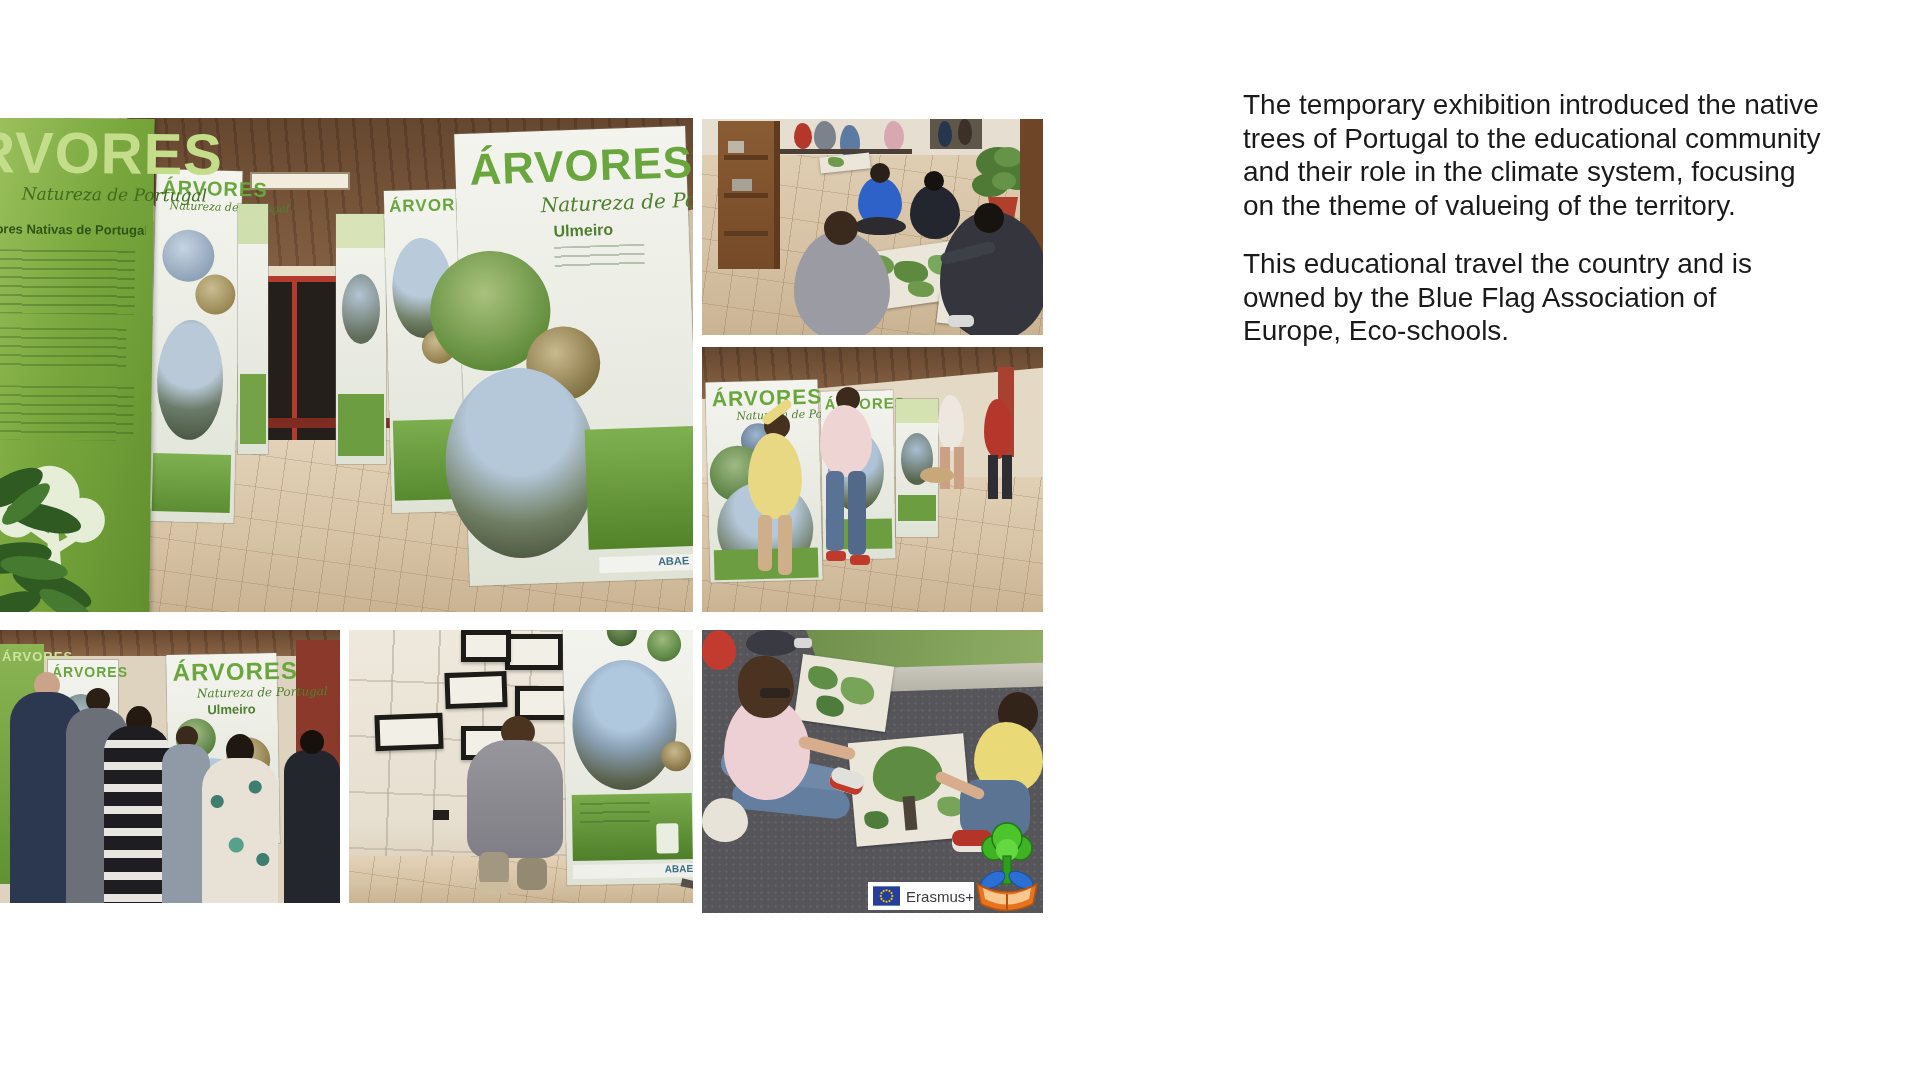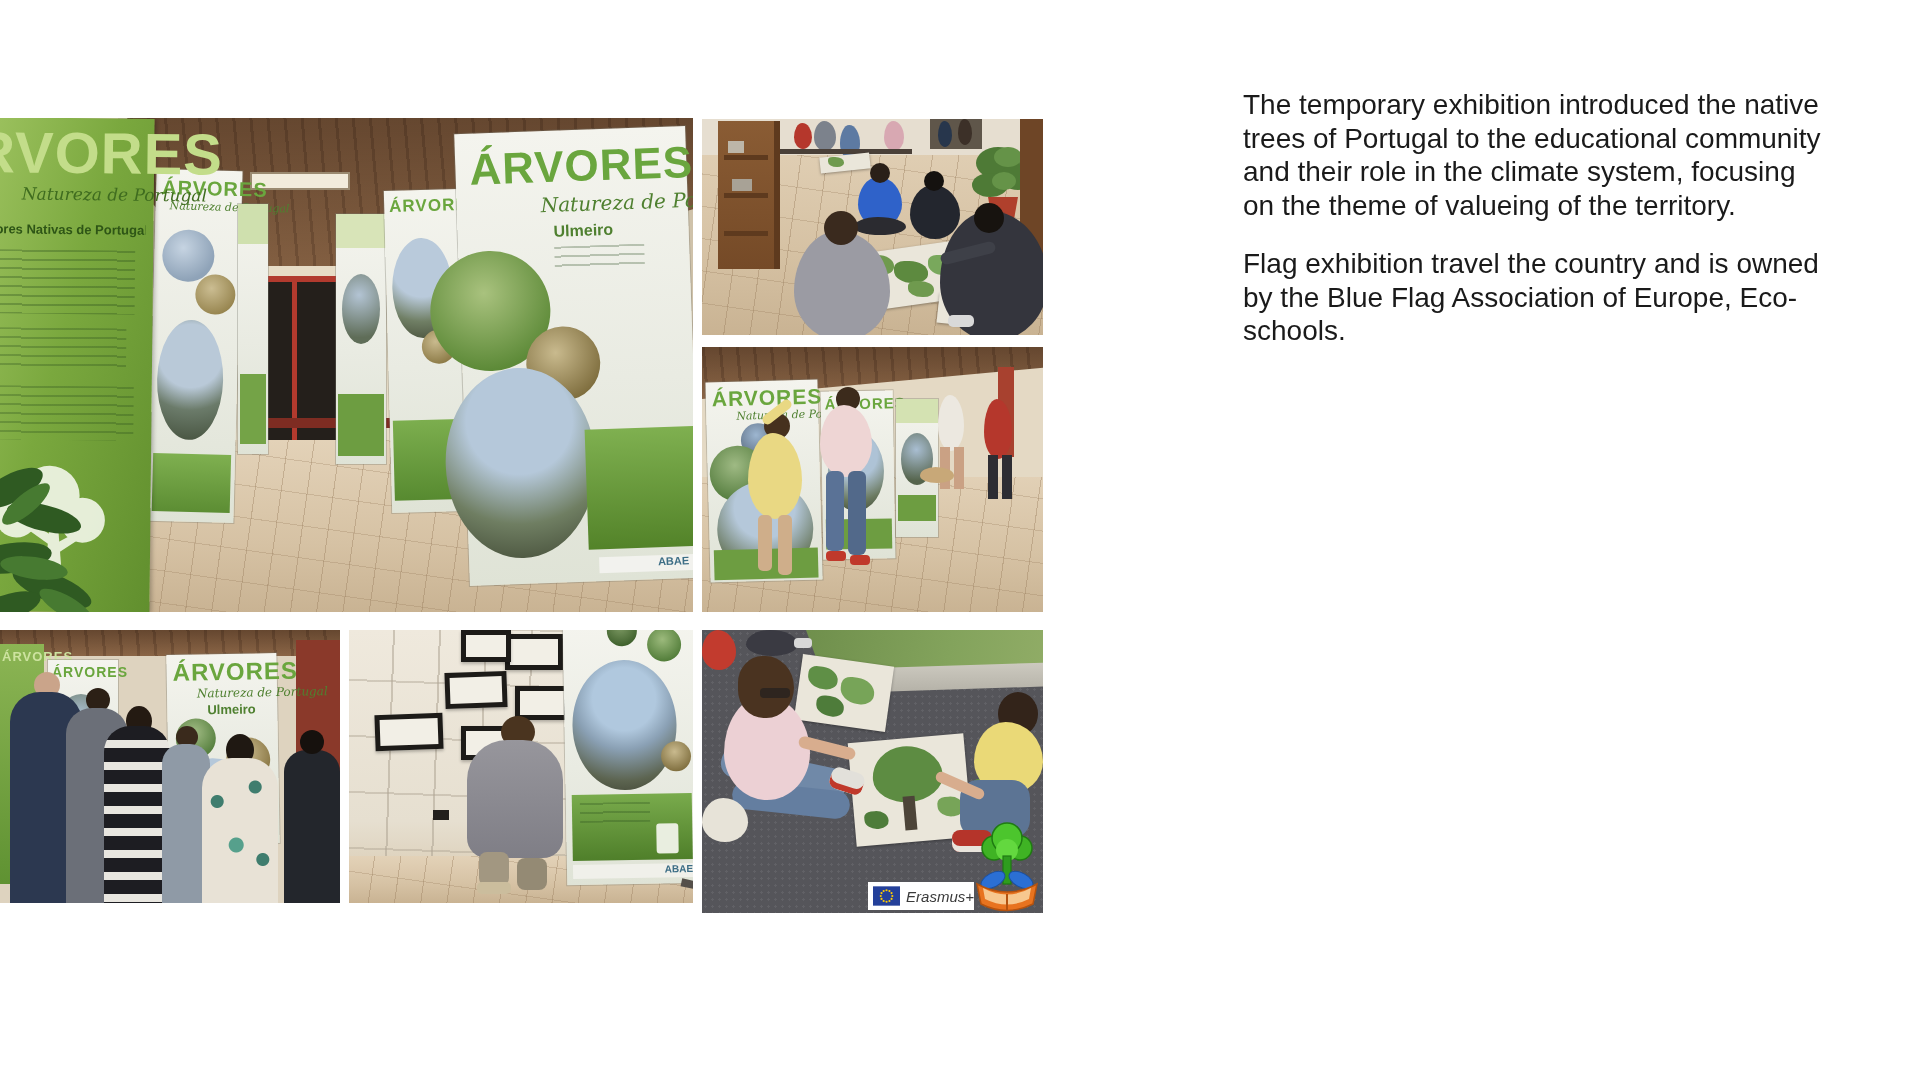--- a/index.html
+++ b/index.html
@@ -360,21 +360,21 @@
             <circle cx="11" cy="15.2" r="1.1"></circle>
             <circle cx="8.8" cy="13" r="1.1"></circle>
           <circle cx="8" cy="10" r="1.1"></circle>
             <circle cx="8.8" cy="7" r="1.1"></circle>
             <circle cx="11" cy="4.8" r="1.1"></circle>
           <circle cx="14" cy="4" r="1.1"></circle>
             <circle cx="17" cy="4.8" r="1.1"></circle>
             <circle cx="19.2" cy="7" r="1.1"></circle>
         </g>
       </svg>
-      <span style="font-size:15px;color:#3a3a3a;font-style:italic;">Erasmus+</span>
+      <span style="font-size:15px;color:#3a3a3a;">Erasmus+</span>
     </div>
   </div>
 
   <svg class="abs" style="left:972px;top:818px;" width="70" height="100" viewBox="0 0 70 100">
     <g stroke="#1f7a12" stroke-width="1.5">
       <circle cx="22" cy="30" r="12" fill="#3fb324"></circle>
       <circle cx="48" cy="30" r="12" fill="#3fb324"></circle>
       <circle cx="35" cy="20" r="15" fill="#4cc52d"></circle>
       <circle cx="35" cy="32" r="11" fill="#63d83f" stroke="none"></circle>
     </g>
@@ -383,16 +383,16 @@
       <ellipse cx="21" cy="62" rx="13" ry="7" transform="rotate(-28 21 62)"></ellipse>
       <ellipse cx="49" cy="62" rx="13" ry="7" transform="rotate(28 49 62)"></ellipse>
     </g>
     <path d="M5,66 Q35,82 65,66 L61,86 Q35,99 9,86 Z" fill="#e8731f" stroke="#b5520e" stroke-width="1.5"></path>
     <path d="M11,70 Q35,83 59,70 L57,81 Q35,92 13,81 Z" fill="#f7c88f"></path>
     <path d="M35,76 L35,92" stroke="#b5520e" stroke-width="2"></path>
   </svg>
 
   <div class="textcol">
     <p class="para">The temporary exhibition introduced the native trees of Portugal to the educational community and their role in the climate system, focusing on the theme of valueing of the territory.</p>
-    <p class="para">Flag exhibition travel the country and is owned by the Blue Flag Association of Europe, Eco-schools.</p>
+    <p class="para">This educational travel the country and is owned by the Blue Flag Association of Europe, Eco-schools.</p>
   </div>
 
 </div>
 
 </body></html>

